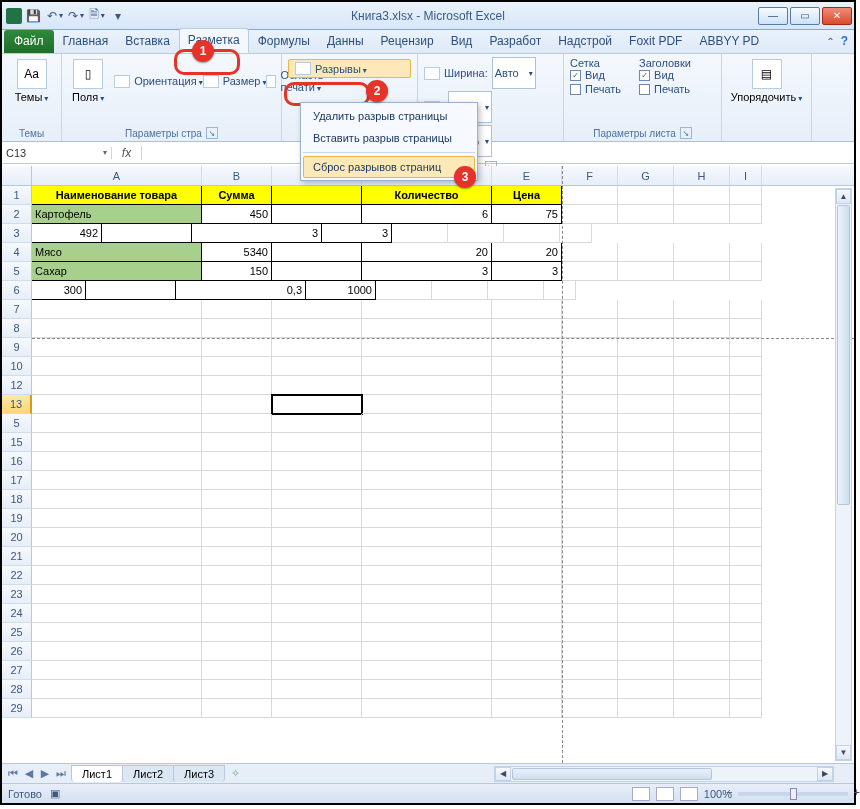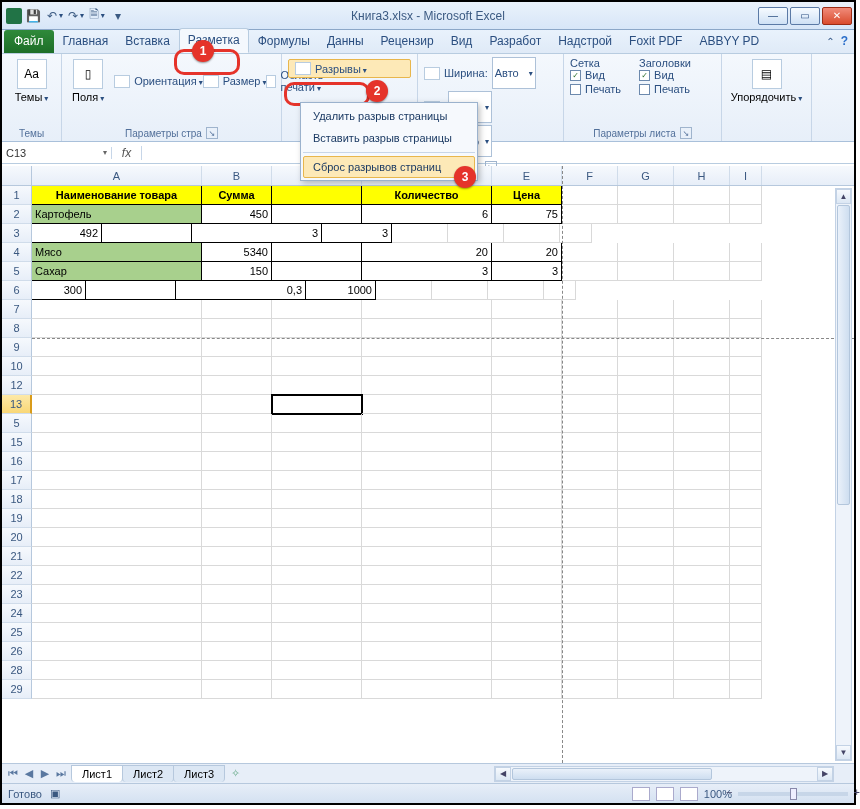--- a/index.html
+++ b/index.html
@@ -542,20 +542,32 @@
           <div class="cell" style="width: 70px;"></div>
           <div class="cell" style="width: 90px;"></div>
           <div class="cell" style="width: 130px;"></div>
           <div class="cell" style="width: 70px;"></div>
           <div class="cell" style="width: 56px;"></div>
           <div class="cell" style="width: 56px;"></div>
           <div class="cell" style="width: 56px;"></div>
           <div class="cell" style="width: 32px;"></div>
         </div>
         <div class="row">
+          <div class="rowhdr">27</div>
+          <div class="cell" style="width: 170px;"></div>
+          <div class="cell" style="width: 70px;"></div>
+          <div class="cell" style="width: 90px;"></div>
+          <div class="cell" style="width: 130px;"></div>
+          <div class="cell" style="width: 70px;"></div>
+          <div class="cell" style="width: 56px;"></div>
+          <div class="cell" style="width: 56px;"></div>
+          <div class="cell" style="width: 56px;"></div>
+          <div class="cell" style="width: 32px;"></div>
+        </div>
+        <div class="row">
           <div class="rowhdr">28</div>
           <div class="cell" style="width: 170px;"></div>
           <div class="cell" style="width: 70px;"></div>
           <div class="cell" style="width: 90px;"></div>
           <div class="cell" style="width: 130px;"></div>
           <div class="cell" style="width: 70px;"></div>
           <div class="cell" style="width: 56px;"></div>
           <div class="cell" style="width: 56px;"></div>
           <div class="cell" style="width: 56px;"></div>
           <div class="cell" style="width: 32px;"></div>

